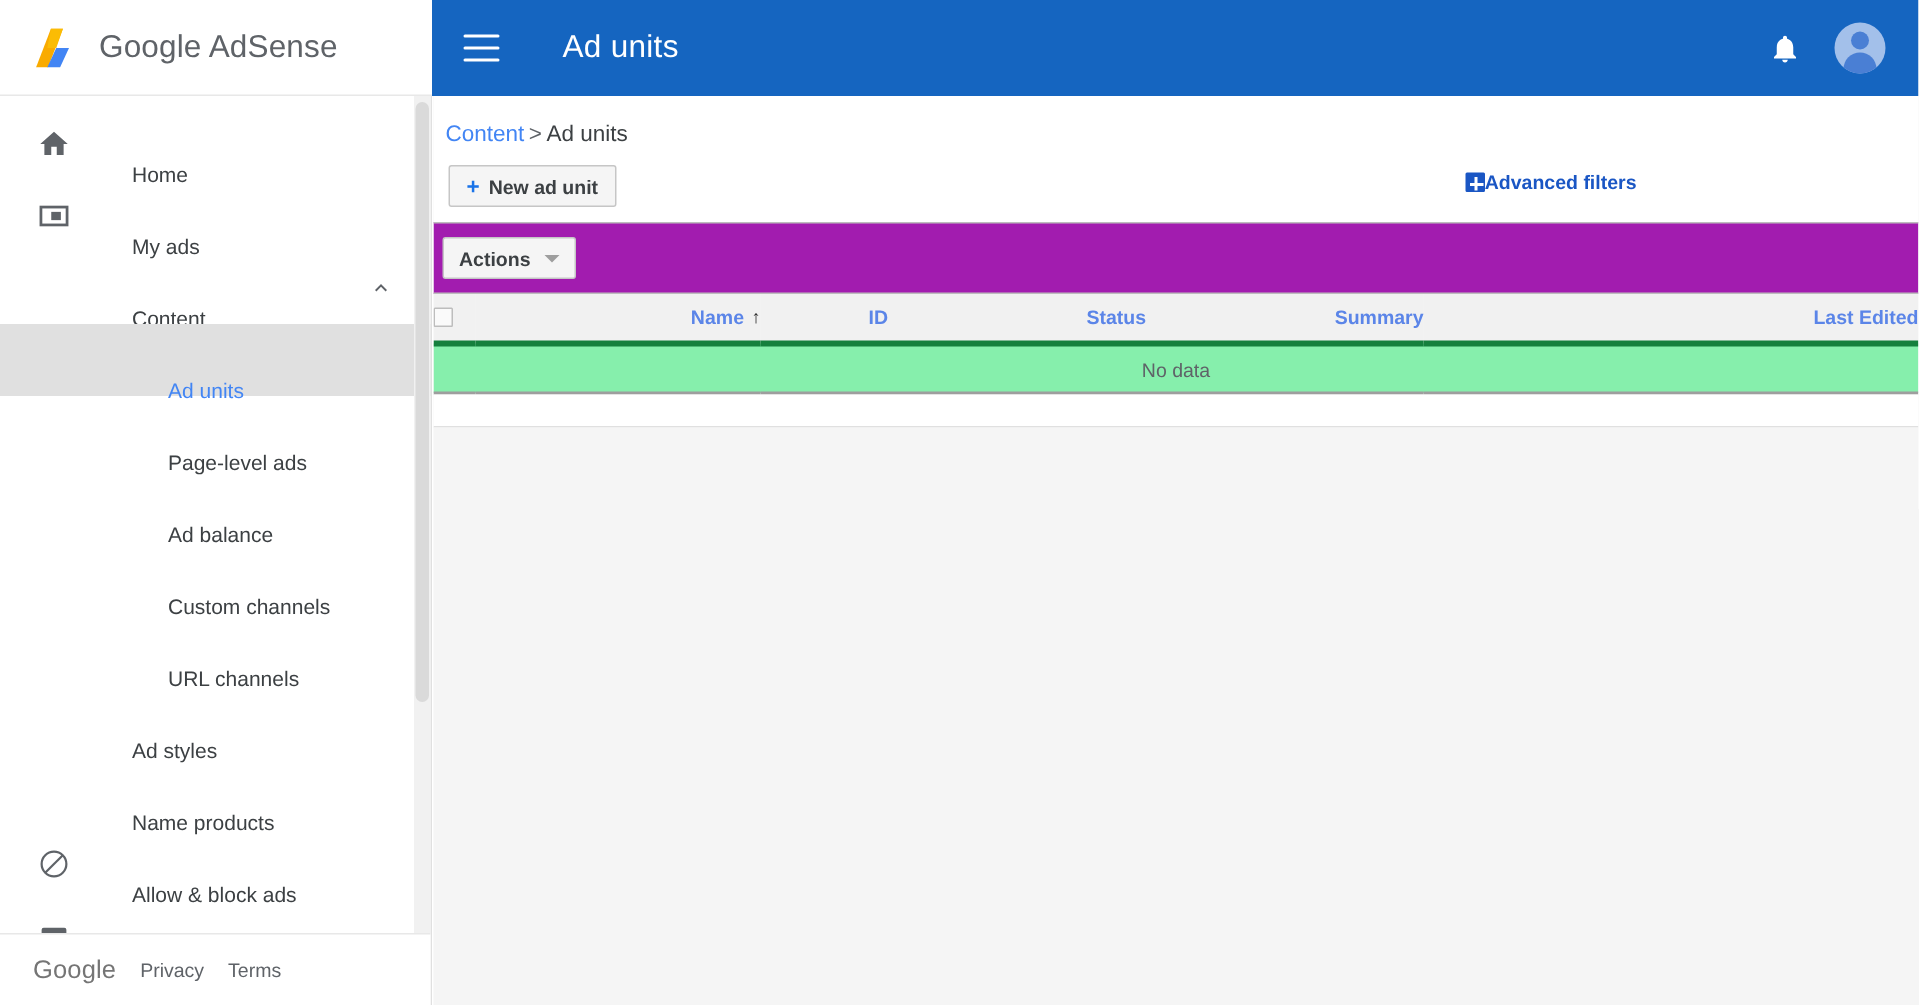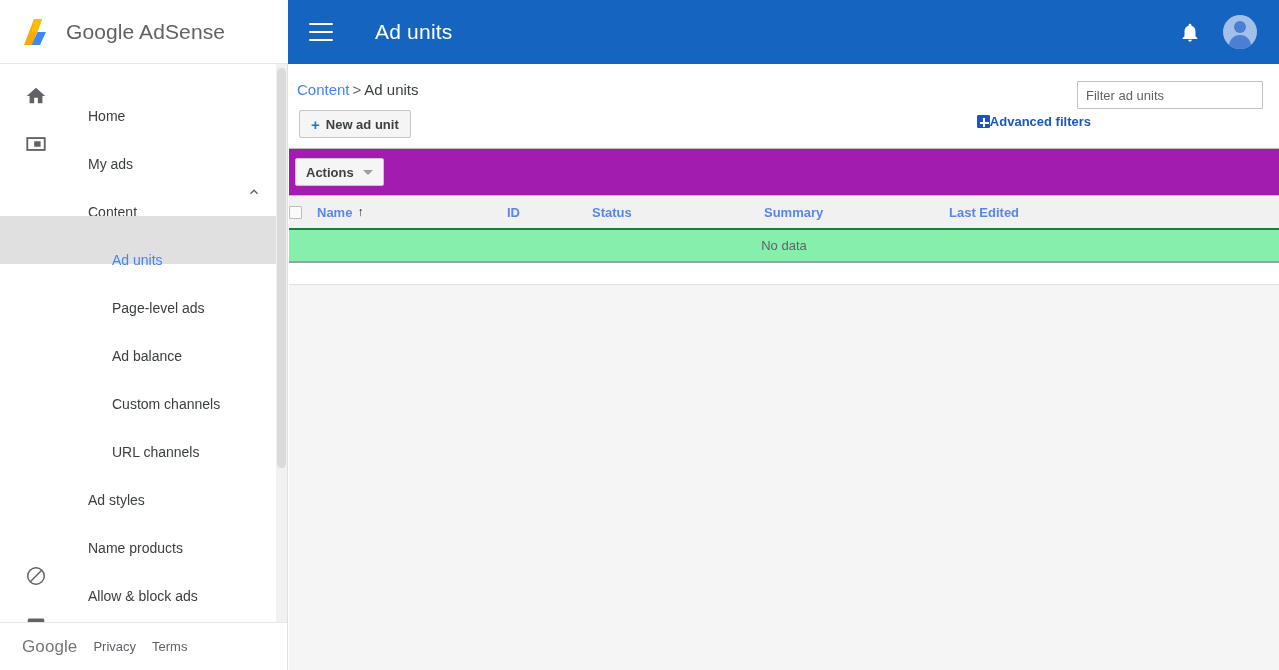--- a/index.html
+++ b/index.html
@@ -245,25 +245,25 @@
   .caret-down {
     width: 0; height: 0;
     border-left: 5px solid transparent;
     border-right: 5px solid transparent;
     border-top: 5px solid #9e9e9e;
   }
 
   table.grid { width: 100%; border-collapse: collapse; table-layout: fixed; }
   table.grid thead tr { background: #f1f1f1; height: 33px; }
   table.grid th {
-    text-align: left;
+    text-align: right;
     font-size: 13px; font-weight: bold;
     color: #5b85e8;
     padding: 0;
-    border-bottom: 2px solid #15803d;
+    border-bottom: 4px solid #15803d;
     cursor: pointer;
   }
   th.col-chk { width: 28px; padding-left: 13px; }
   th.col-name { width: 190px; }
   th.col-id   { width: 85px; }
   th.col-status { width: 172px; }
   th.col-summary { width: 185px; }
   th.col-last { width: auto; }
   .hdr-chk {
     width: 13px; height: 13px;
@@ -425,21 +425,20 @@
 
       <div class="breadcrumb">
         <a href="#">Content</a><span class="sep">&gt;</span><span>Ad units</span>
       </div>
 
       <div class="new-btn">
         <span class="plus-blue">+</span>
         <span>New ad unit</span>
       </div>
 
-      <input class="filter-input" type="text" placeholder="Filter ad units" style="">
 
       <div class="adv-filters">
         <span class="adv-box"></span>
         <span class="adv-label">Advanced filters</span>
       </div>
     </div>
 
     <div class="toolbar">
       <div class="actions-btn">
         <span>Actions</span>

